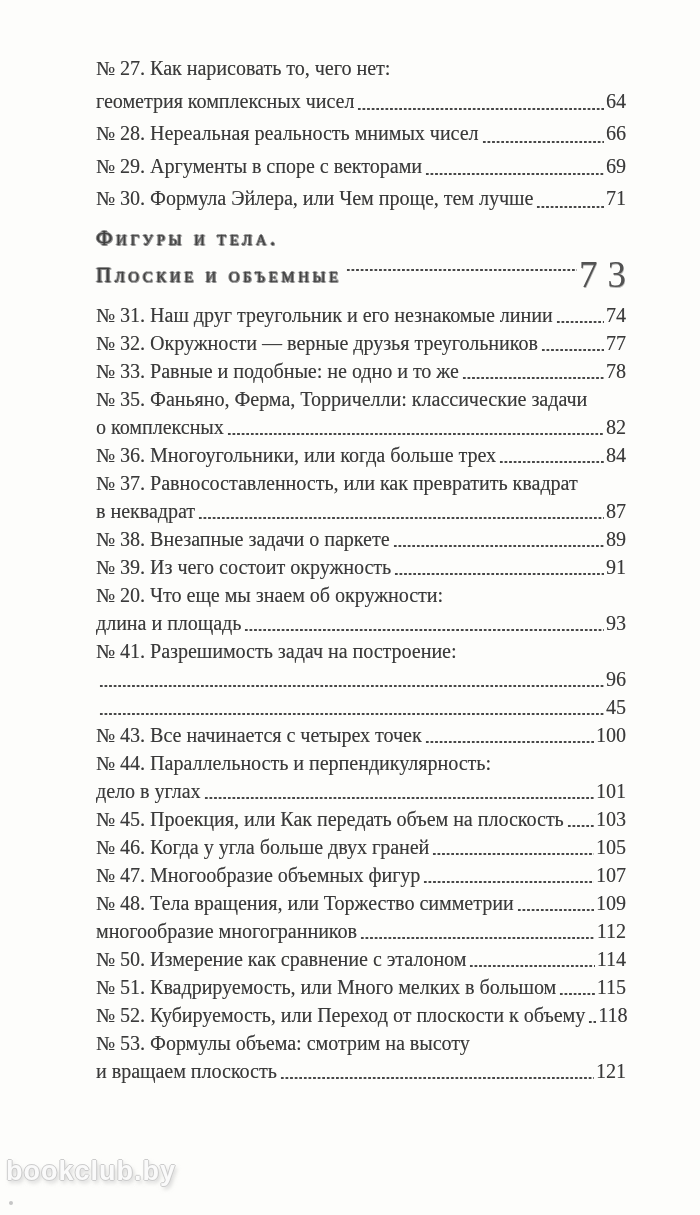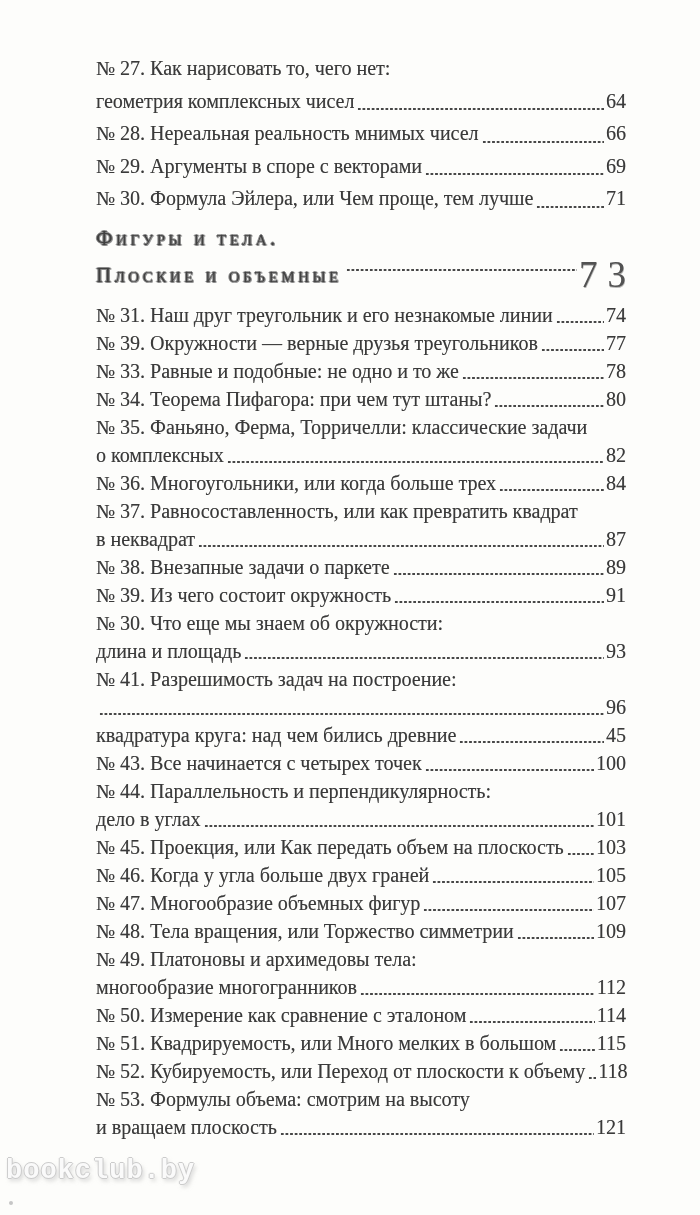--- a/index.html
+++ b/index.html
@@ -69,21 +69,21 @@
     letter-spacing: 10px;
     margin-right: -10px;
     color: #525252;
     text-shadow: 0.5px 0.5px 0.5px rgba(82,82,82,0.4);
   }
   
   .watermark {
     position: absolute;
     left: 6px;
     top: 1156px;
-    font-family: Liberation Mono, monospace;
+    font-family: Liberation Sans, sans-serif;
     font-weight: 700;
     font-size: 27px;
     letter-spacing: 1px;
     color: #fafafa;
     text-shadow: 1px 0 0 #cbcbcb, -1px 0 0 #cbcbcb, 0 1px 0 #cbcbcb,
                  0 -1px 0 #cbcbcb, 2px 3px 4px rgba(175,175,175,0.55);
   }
   .speck {
     position: absolute;
     left: 9px;
@@ -133,34 +133,29 @@
       </div>
     </div>
 
     <div id="toc-bottom">
         <div class="row">
           <span class="t">№ 31. Наш друг треугольник и его незнакомые линии</span>
           <span class="dots"></span>
           <span class="pg">74</span>
         </div>
         <div class="row">
-          <span class="t">№ 39. Окружности — верные друзья треугольников</span>
+          <span class="t">№ 32. Окружности — верные друзья треугольников</span>
           <span class="dots"></span>
           <span class="pg">77</span>
         </div>
         <div class="row">
           <span class="t">№ 33. Равные и подобные: не одно и то же</span>
           <span class="dots"></span>
           <span class="pg">78</span>
         </div>
-        <div class="row">
-          <span class="t">№ 34. Теорема Пифагора: при чем тут штаны?</span>
-          <span class="dots"></span>
-          <span class="pg">80</span>
-        </div>
         <div class="line">№ 35. Фаньяно, Ферма, Торричелли: классические задачи</div>
         <div class="row">
           <span class="t">о комплексных</span>
           <span class="dots"></span>
           <span class="pg">82</span>
         </div>
         <div class="row">
           <span class="t">№ 36. Многоугольники, или когда больше трех</span>
           <span class="dots"></span>
           <span class="pg">84</span>
@@ -174,33 +169,32 @@
         <div class="row">
           <span class="t">№ 38. Внезапные задачи о паркете</span>
           <span class="dots"></span>
           <span class="pg">89</span>
         </div>
         <div class="row">
           <span class="t">№ 39. Из чего состоит окружность</span>
           <span class="dots"></span>
           <span class="pg">91</span>
         </div>
-        <div class="line">№ 30. Что еще мы знаем об окружности:</div>
+        <div class="line">№ 20. Что еще мы знаем об окружности:</div>
         <div class="row">
           <span class="t">длина и площадь</span>
           <span class="dots"></span>
           <span class="pg">93</span>
         </div>
         <div class="line">№ 41. Разрешимость задач на построение:</div>
         <div class="row">
           <span class="dots"></span>
           <span class="pg">96</span>
         </div>
         <div class="row">
-          <span class="t">квадратура круга: над чем бились древние</span>
           <span class="dots"></span>
           <span class="pg">45</span>
         </div>
         <div class="row">
           <span class="t">№ 43. Все начинается с четырех точек</span>
           <span class="dots"></span>
           <span class="pg">100</span>
         </div>
         <div class="line">№ 44. Параллельность и перпендикулярность:</div>
         <div class="row">
@@ -221,21 +215,20 @@
         <div class="row">
           <span class="t">№ 47. Многообразие объемных фигур</span>
           <span class="dots"></span>
           <span class="pg">107</span>
         </div>
         <div class="row">
           <span class="t">№ 48. Тела вращения, или Торжество симметрии</span>
           <span class="dots"></span>
           <span class="pg">109</span>
         </div>
-        <div class="line">№ 49. Платоновы и архимедовы тела:</div>
         <div class="row">
           <span class="t">многообразие многогранников</span>
           <span class="dots"></span>
           <span class="pg">112</span>
         </div>
         <div class="row">
           <span class="t">№ 50. Измерение как сравнение с эталоном</span>
           <span class="dots"></span>
           <span class="pg">114</span>
         </div>

